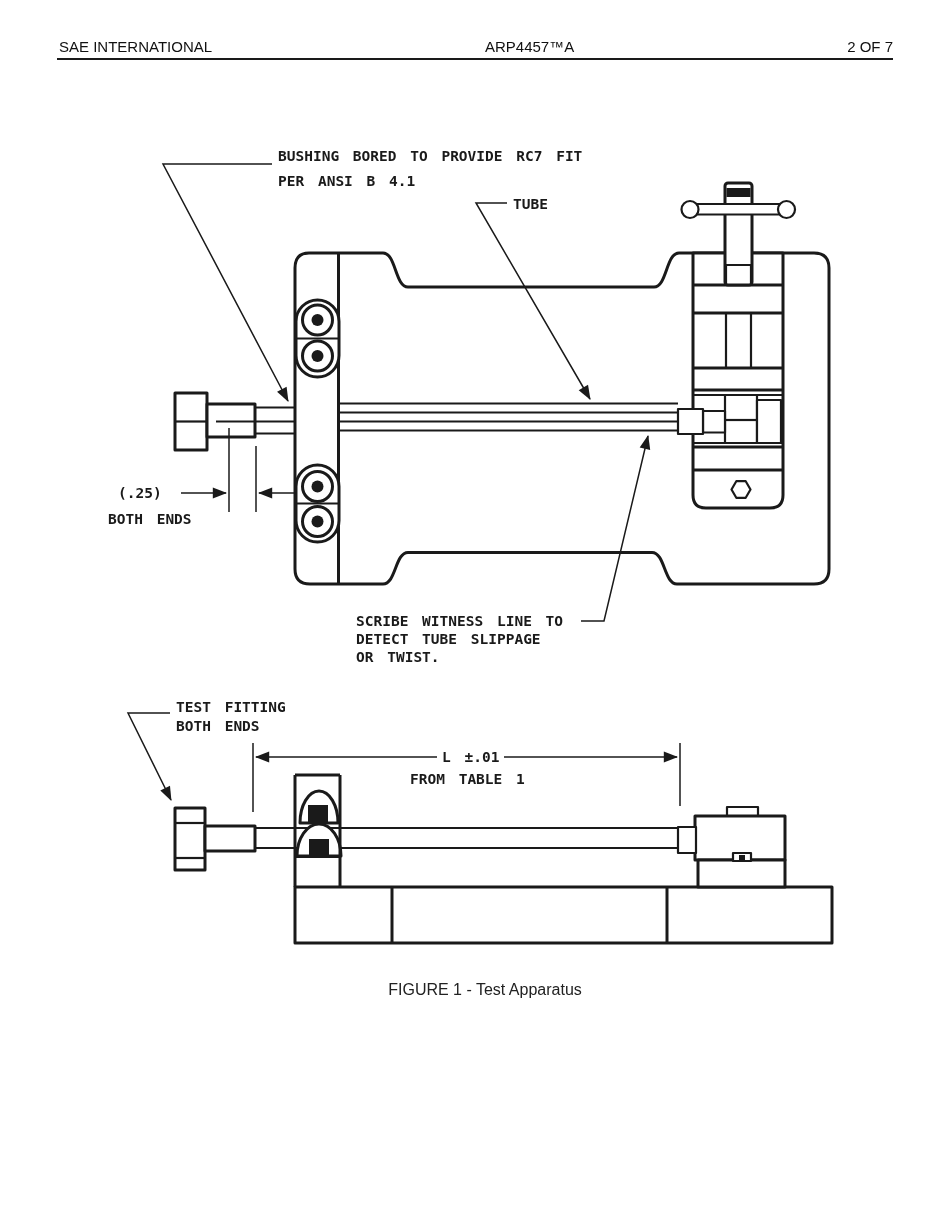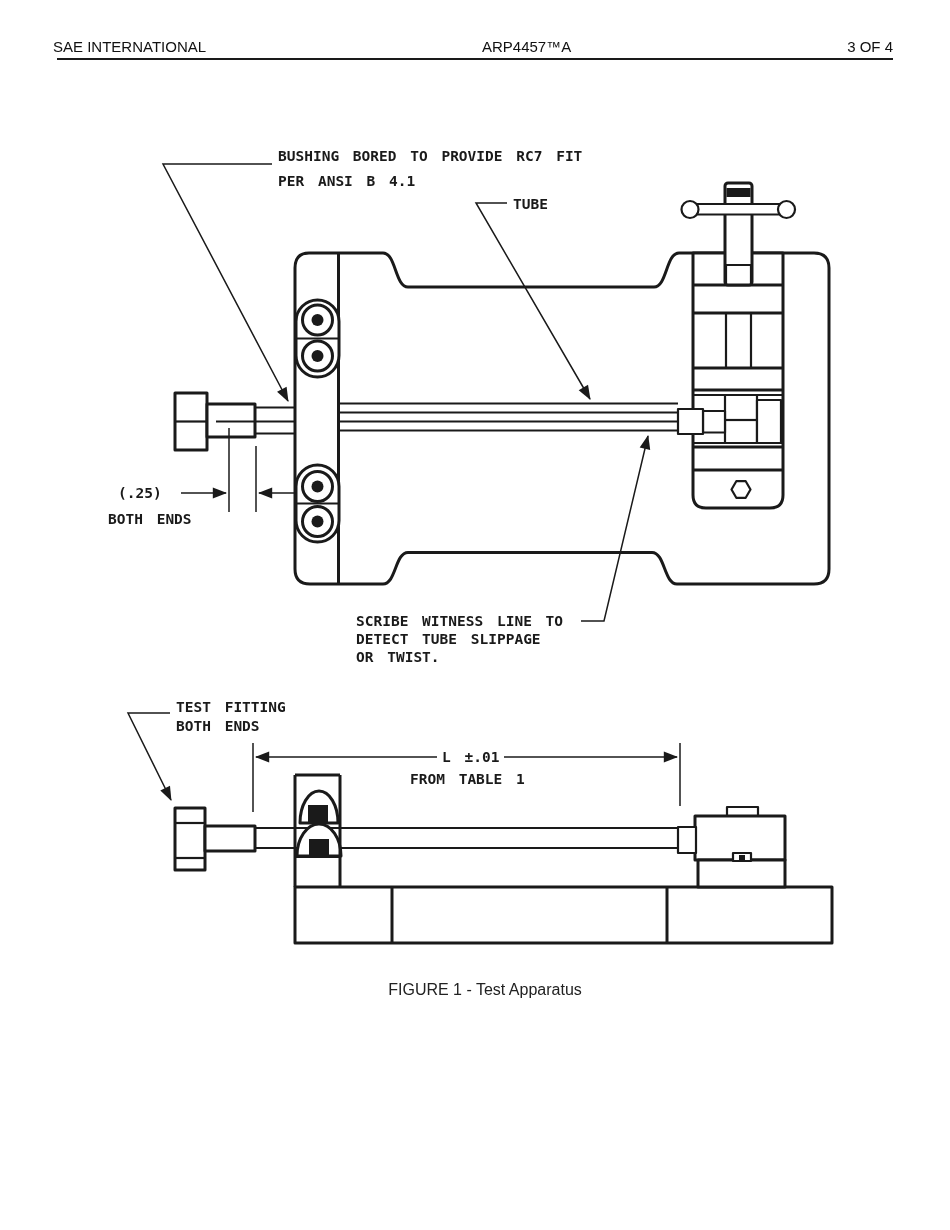--- a/index.html
+++ b/index.html
@@ -1,18 +1,18 @@
 <!DOCTYPE html>
 <html><head>
 <meta charset="utf-8">
 <style>
   html,body{margin:0;padding:0;background:#e8e8e8;}
   .page{position:relative;width:950px;height:1230px;background:#ffffff;margin:0 auto;
         font-family:"Liberation Sans",sans-serif;overflow:hidden;}
-  .hdr{position:absolute;left:53px;right:57px;top:38px;height:18px;
+  .hdr{position:absolute;left:59px;right:57px;top:38px;height:18px;
        font-size:15px;color:#111;display:flex;justify-content:space-between;align-items:baseline;}
   .hdr-rule{position:absolute;left:57px;right:57px;top:58px;border-top:2.2px solid #1a1a1a;}
   svg.draw{position:absolute;left:0;top:0;}
   
   .s3{stroke:#1a1a1a;stroke-width:3;fill:none;stroke-linejoin:round;stroke-linecap:butt;}
   .s2{stroke:#1a1a1a;stroke-width:2.2;fill:none;stroke-linejoin:round;}
   .s15{stroke:#1a1a1a;stroke-width:1.5;fill:none;}
   .fw{fill:#ffffff;}
   .fk{fill:#1a1a1a;stroke:none;}
   .cad{font-family:"DejaVu Sans Mono",monospace;font-size:14.5px;font-weight:700;
@@ -20,21 +20,21 @@
   .cap{font-family:"Liberation Sans",sans-serif;font-size:16px;fill:#222;}
 </style>
 </head>
 <body>
 
 <div class="page">
 
   <div class="hdr">
     <span>SAE INTERNATIONAL</span>
     <span>ARP4457™A</span>
-    <span>3 OF 4</span>
+    <span>2 OF 7</span>
   </div>
   <div class="hdr-rule"></div>
 
   <svg class="draw" width="950" height="1230" viewBox="0 0 950 1230">
     <defs>
       <marker id="ah" viewBox="0 0 10 10" refX="9.3" refY="5" markerWidth="10" markerHeight="10" orient="auto-start-reverse">
         <path d="M0.5,1.4 L10,5 L0.5,8.6 Z" fill="#1a1a1a"></path>
       </marker>
       <pattern id="thr" width="26" height="4.6" patternUnits="userSpaceOnUse">
         <rect width="26" height="4.6" fill="#ffffff"></rect>

